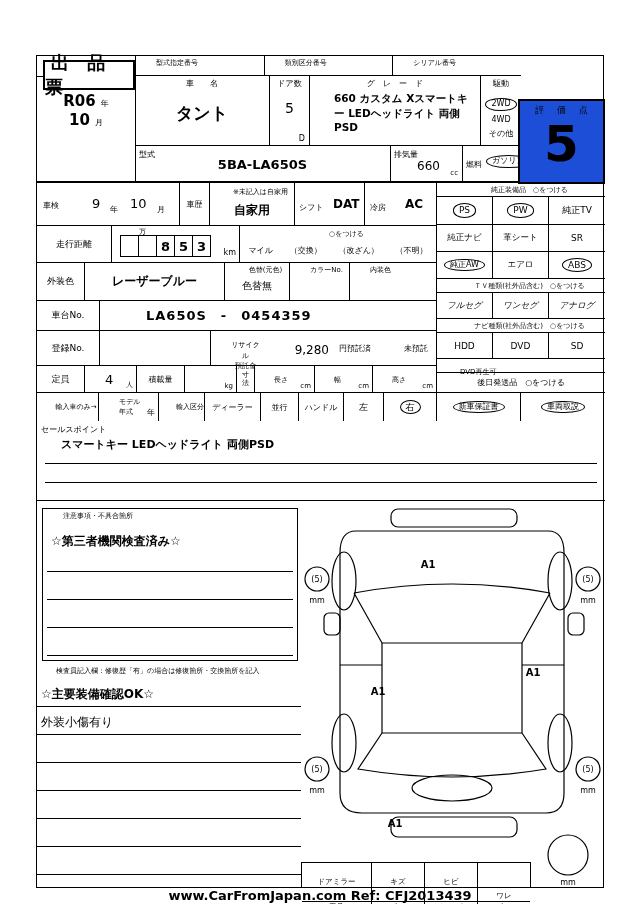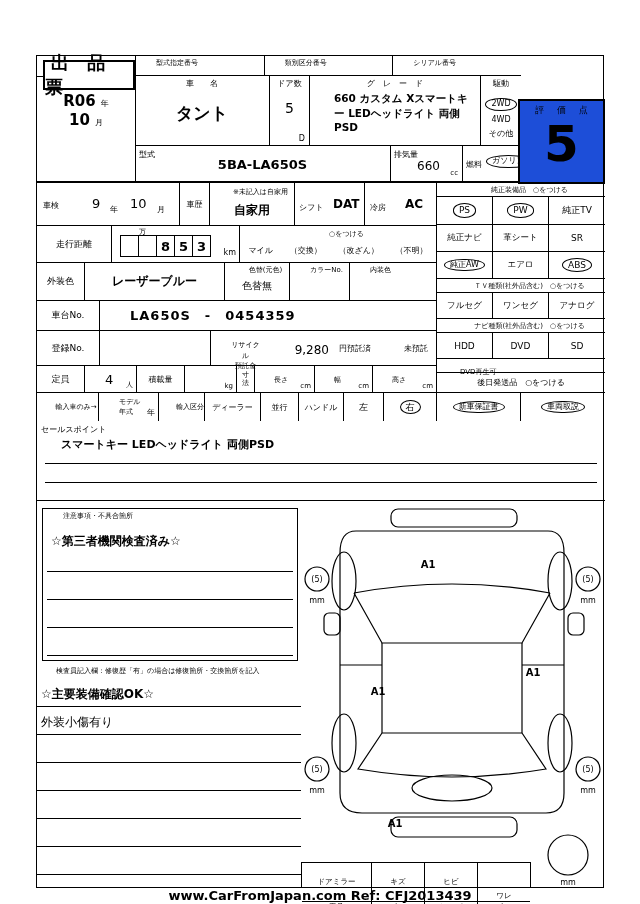--- a/index.html
+++ b/index.html
@@ -171,21 +171,21 @@
         <span class="l7" style="position:absolute;left:3px;top:2px;">カラーNo.</span>
       </div>
       <div class="cell" style="width:86px;">
         <span class="l7" style="position:absolute;left:3px;top:2px;">内装色</span>
       </div>
     </div>
 
     <div class="flex bb" style="height:30px;">
       <div class="cell br ctr l9" style="width:63px;">車台No.</div>
       <div class="cell" style="width:336px;display:flex;align-items:center;">
-        <span class="b" style="font-size:13px;margin-left:30px;letter-spacing:1px;">LA650S　-　0454359</span>
+        <span class="b" style="font-size:13px;margin-left:46px;letter-spacing:1px;">LA650S　-　0454359</span>
       </div>
     </div>
 
     <div class="flex bb" style="height:35px;">
       <div class="cell br ctr l9" style="width:63px;">登録No.</div>
       <div class="cell br" style="width:111px;"></div>
       <div class="cell l7 tc" style="width:52px;padding-top:9px;line-height:1.5;">
         <div>リサイクル</div>
         <div>預託金</div>
       </div>
@@ -262,21 +262,21 @@
     <div class="flex bb" style="height:27px;">
       <div class="cell br ctr" style="width:56px;">
             <span class="oval l8">純正AW</span>
           </div>
       <div class="cell br ctr" style="width:56px;font-size:8.5px;">エアロ</div>
       <div class="cell ctr" style="width:56px;">
             <span class="oval l9">ABS</span>
           </div>
     </div>
     <div class="bb ctr l7" style="height:14px;">ＴＶ種類(社外品含む)　○をつける</div>
-    <div class="flex bb" style="height:26px;">
+    <div class="flex bb" style="height:26px;font-style:italic;">
       <div class="cell br ctr" style="width:56px;font-size:8.5px;">フルセグ</div>
       <div class="cell br ctr" style="width:56px;font-size:8.5px;">ワンセグ</div>
       <div class="cell ctr" style="width:56px;font-size:8.5px;">アナログ</div>
     </div>
     <div class="bb ctr l7" style="height:14px;">ナビ種類(社外品含む)　○をつける</div>
     <div class="flex bb" style="height:26px;">
       <div class="cell br ctr l9" style="width:56px;">HDD</div>
       <div class="cell br ctr l9" style="width:56px;">DVD</div>
       <div class="cell ctr l9" style="width:56px;">SD</div>
     </div>

